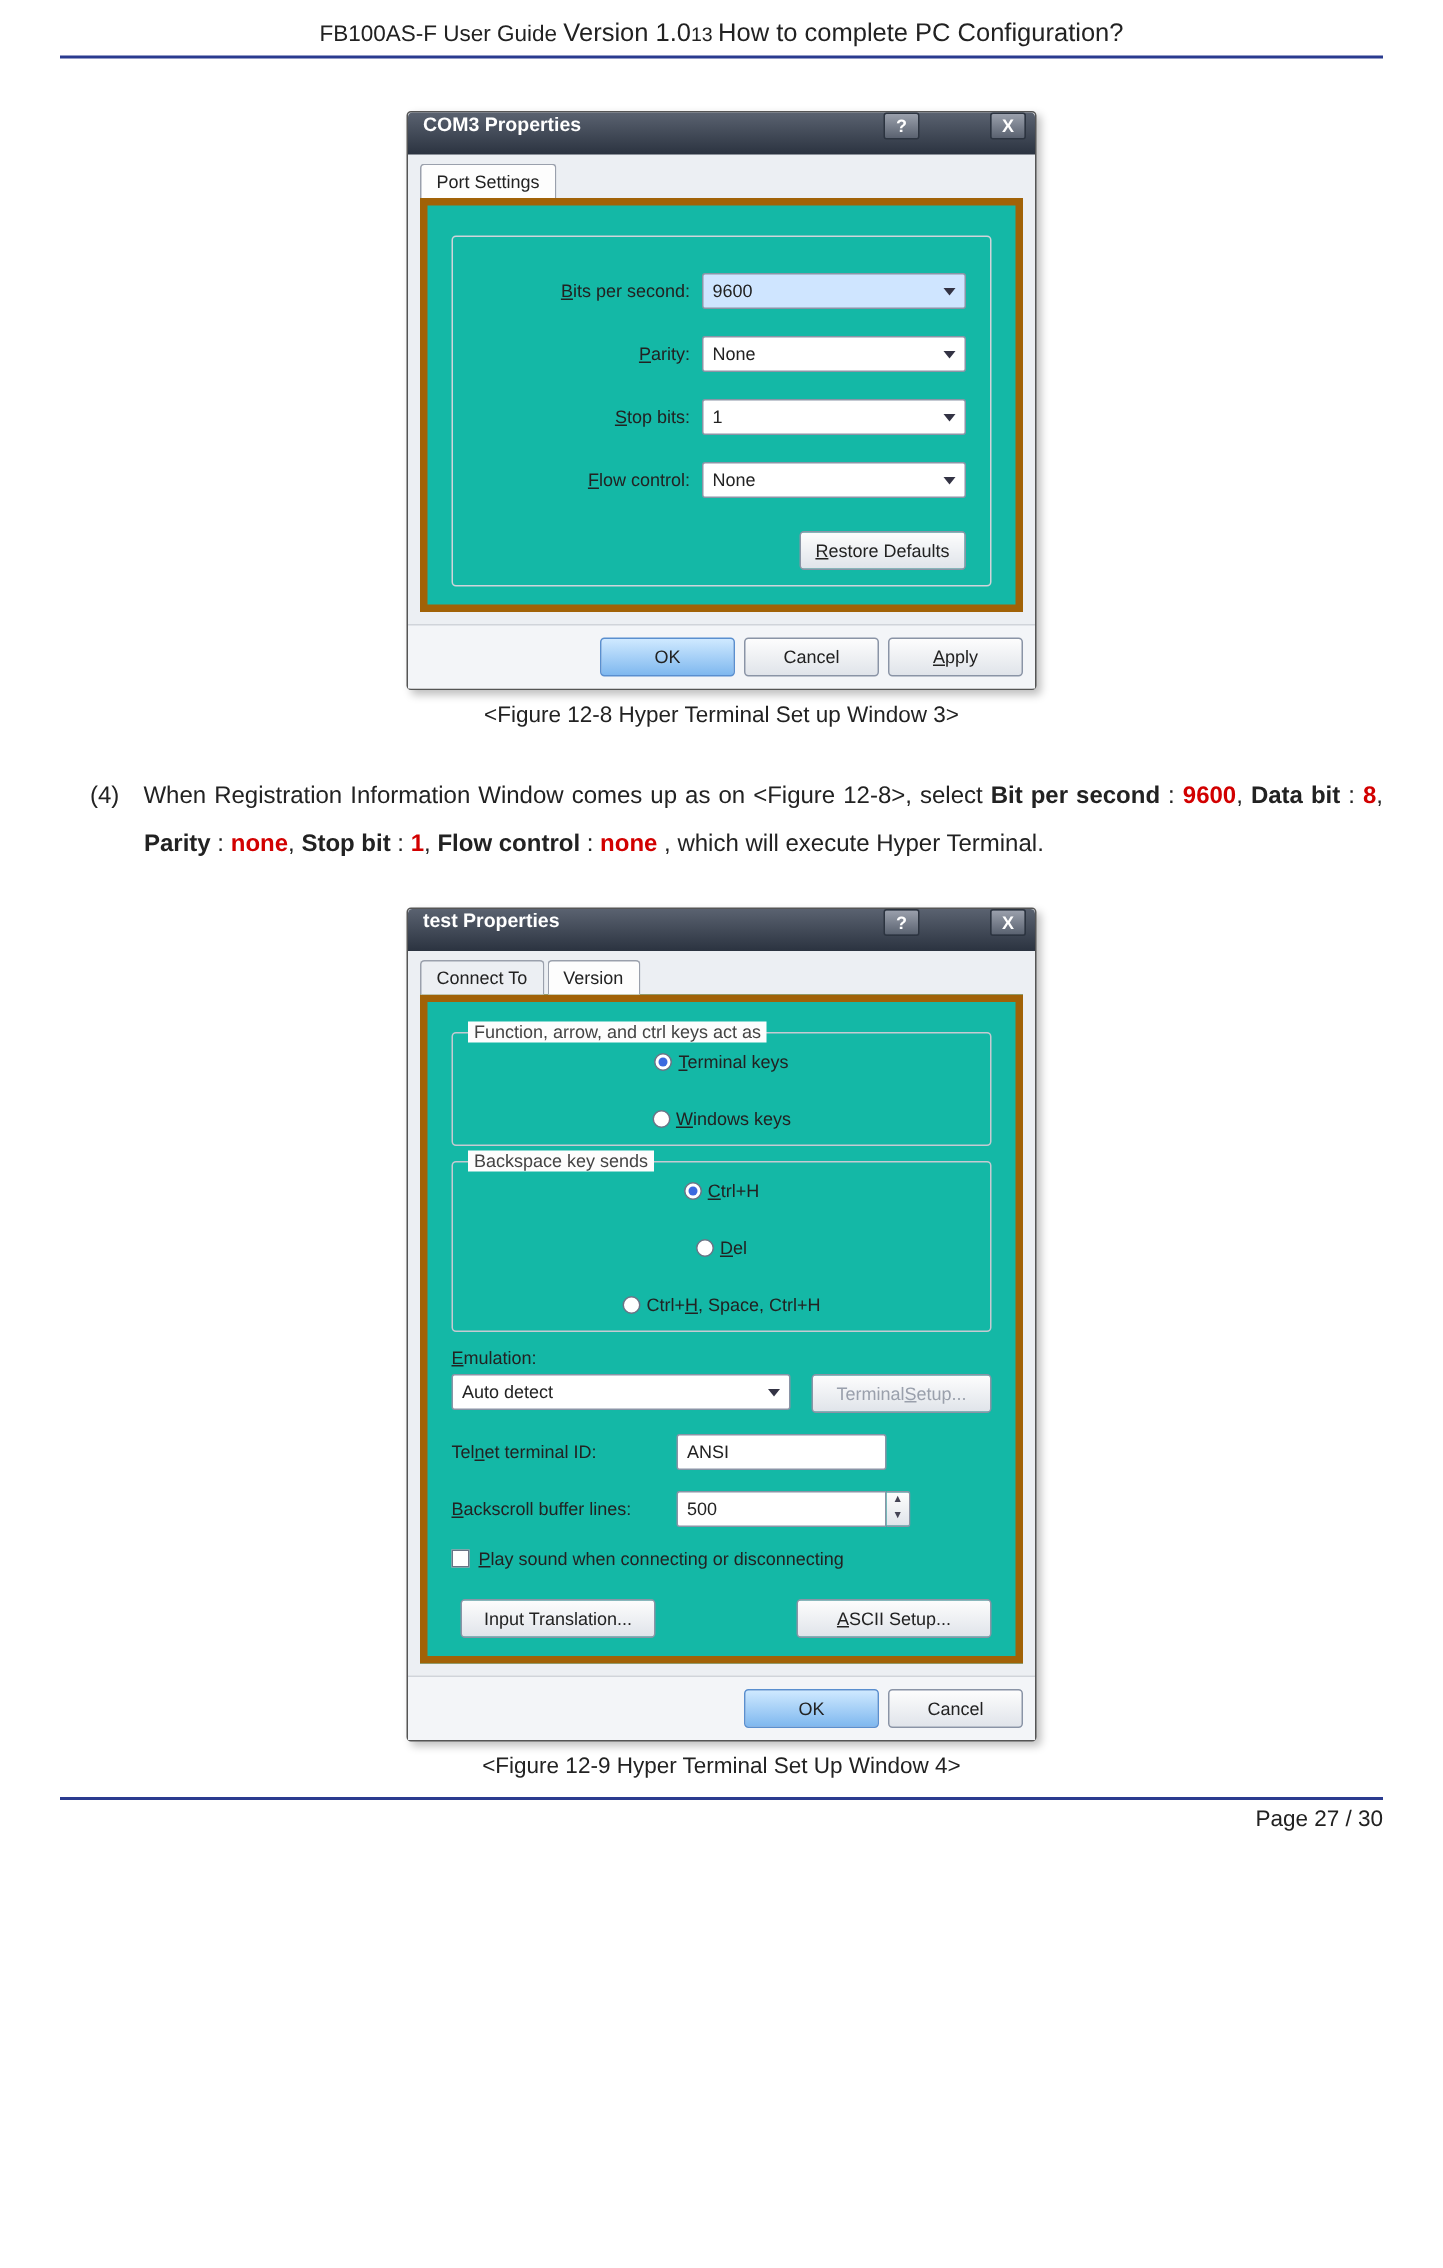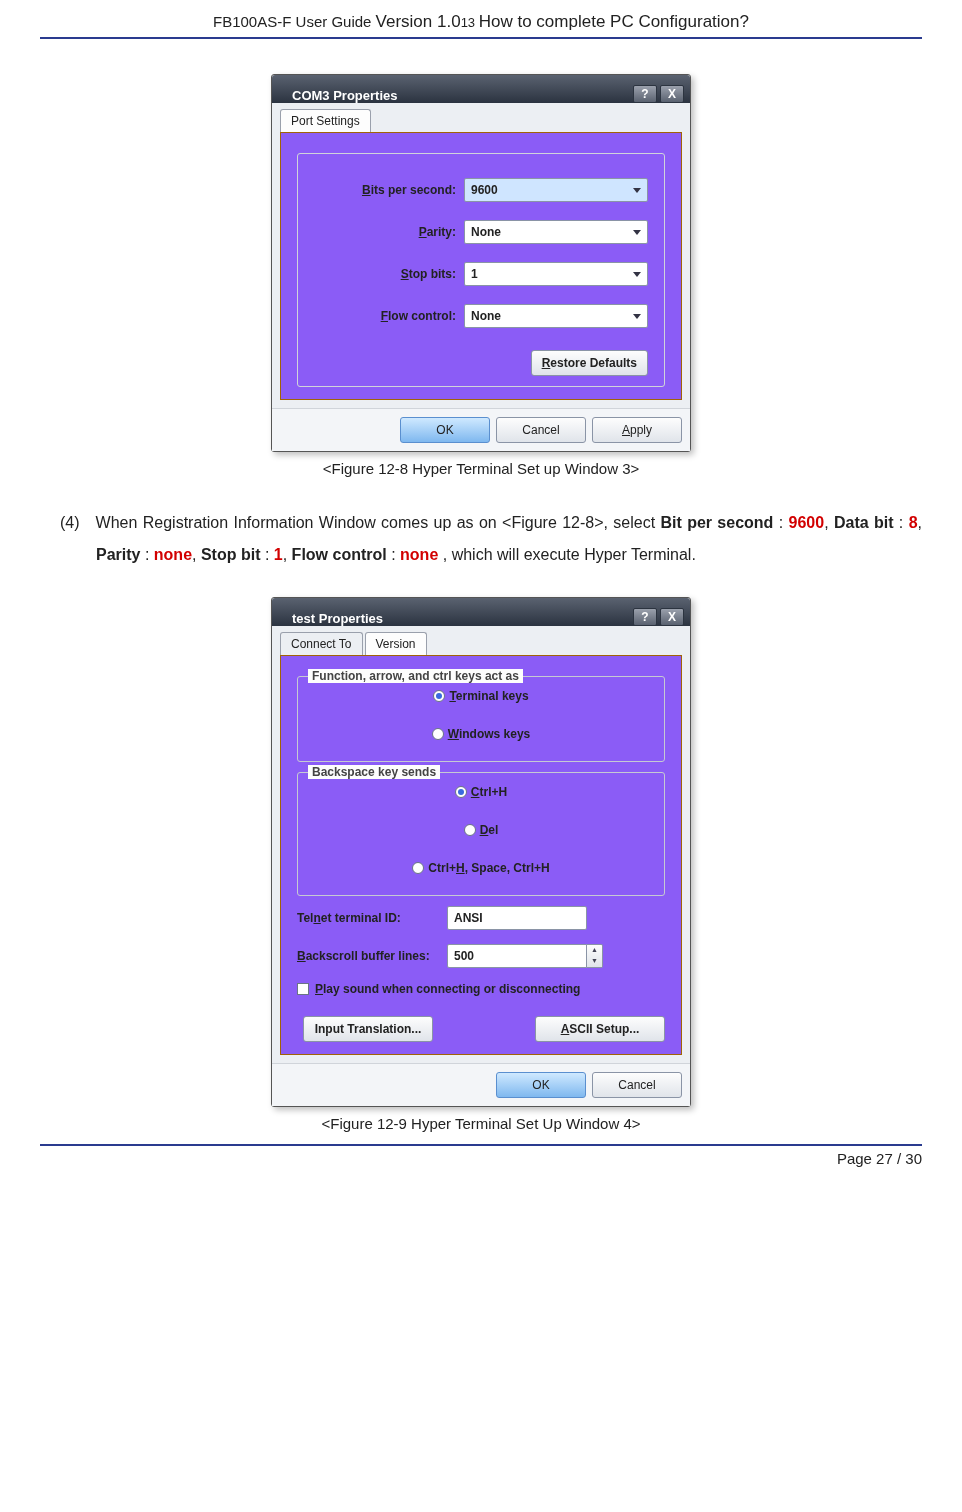--- a/index.html
+++ b/index.html
@@ -33,25 +33,26 @@
     border: 1px solid #555;
     border-radius: 3px;
     box-shadow: 3px 3px 6px rgba(0,0,0,0.25);
     background: #eceff3;
   }
   .titlebar {
     height: 28px;
     background: linear-gradient(#5a6270,#2b3340);
     color: #fff;
     display: flex;
-    align-items: flex-end;
-    padding: 0 6px 0 20px;
+    align-items: flex-start;
+    padding: 0 6px 0 10px;
     font-size: 13px;
     font-weight: bold;
     border-radius: 3px 3px 0 0;
+    gap: 44px;
   }
   .titlebar .title { flex: 1; }
   .tbbtn {
     width: 24px; height: 18px;
     background: linear-gradient(#9aa0ac,#5a6270);
     border: 1px solid #2c3440;
     border-radius: 2px;
     margin-left: 3px;
     color: #fff;
     font-size: 12px;
@@ -70,25 +71,24 @@
     border-bottom: none;
     border-radius: 3px 3px 0 0;
     margin-right: 2px;
     position: relative;
   }
   .tab.inactive {
     background: #eceff3;
   }
   .pane {
     margin: 0 8px 8px 8px;
-    background: #8b5cf6;
-    border: 1px solid #a16207;
+    background: #14b8a6;
+    border: 5px solid #a16207;
     padding: 20px 16px 12px 16px;
     font-size: 12px;
-    font-weight: bold;
   }
   .form-row {
     display: flex;
     align-items: center;
     margin-bottom: 18px;
   }
   .form-row .lbl {
     width: 150px;
     text-align: right;
     padding-right: 8px;
@@ -154,21 +154,21 @@
     line-height: 2.0;
     text-align: justify;
     padding-left: 56px;
     text-indent: -36px;
   }
   .bold { font-weight: bold; }
   .red { color: #d20000; font-weight: bold; }
   .fieldset {
     border: 1px solid #c6cad2;
     border-radius: 3px;
-    padding: 8px 10px 20px 10px;
+    padding: 8px 10px 10px 10px;
     margin-bottom: 10px;
   }
   .legend {
     font-size: 12px;
     color: #444;
     background: #fdfdfd;
     position: relative;
     top: -16px;
     display: inline-block;
     padding: 0 4px;
@@ -333,20 +333,30 @@
             <span class="radio"></span>
             <span><span class="under">D</span>el</span>
           </div>
           <div class="opt">
             <span class="radio"></span>
             <span>Ctrl+<span class="under">H</span>, Space, Ctrl+H</span>
           </div>
         </div>
       </div>
 
+      <div class="simple-row" style="flex-direction:column; align-items:flex-start; gap:4px;">
+        <div><span class="under">E</span>mulation:</div>
+        <div style="display:flex; width:100%; gap:8px;">
+          <div class="combo" style="flex:1;">
+            <span>Auto detect</span>
+            <span class="caret"></span>
+          </div>
+          <span class="btn" style="min-width:120px; color:#9aa0ac;">Terminal <span class="under">S</span>etup...</span>
+        </div>
+      </div>
 
       <div class="simple-row">
         <div class="lbl2">Tel<span class="under">n</span>et terminal ID:</div>
         <div class="txt" style="flex:0 0 140px;">
           <span>ANSI</span>
         </div>
       </div>
 
       <div class="simple-row">
         <div class="lbl2"><span class="under">B</span>ackscroll buffer lines:</div>

